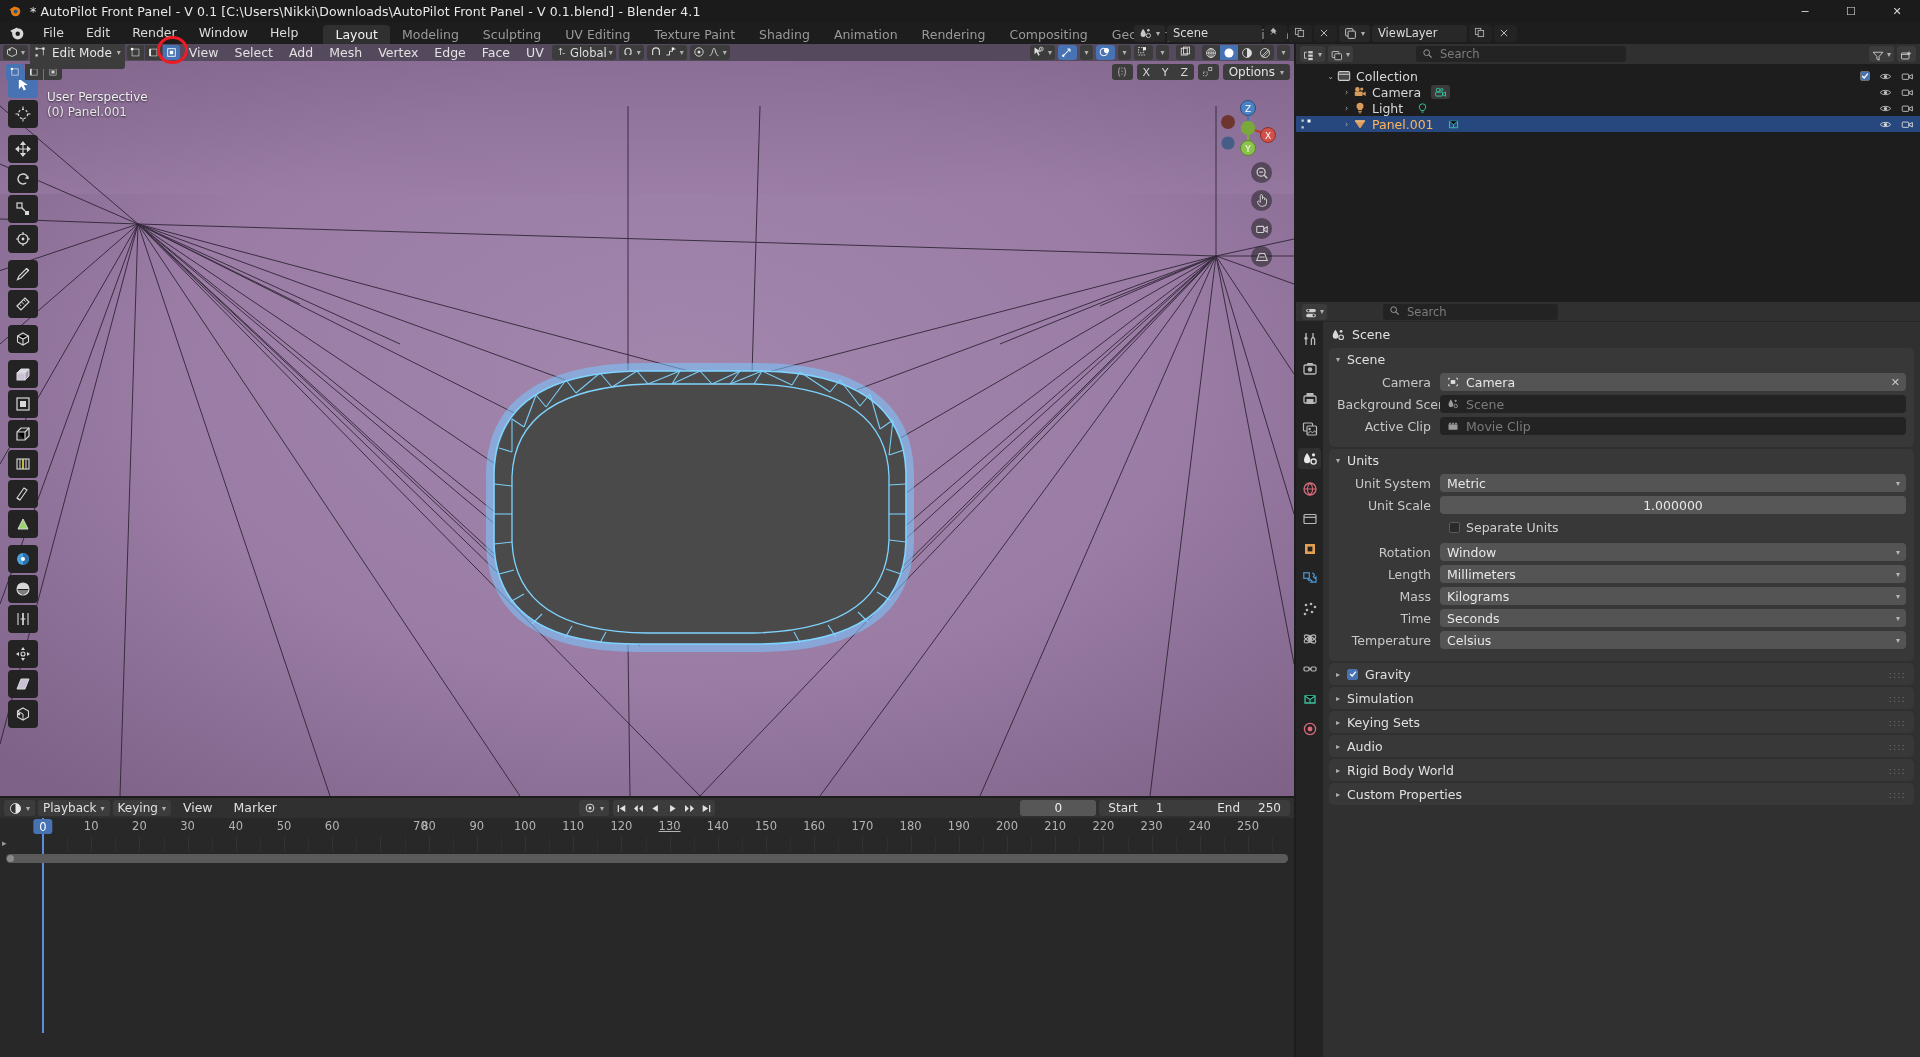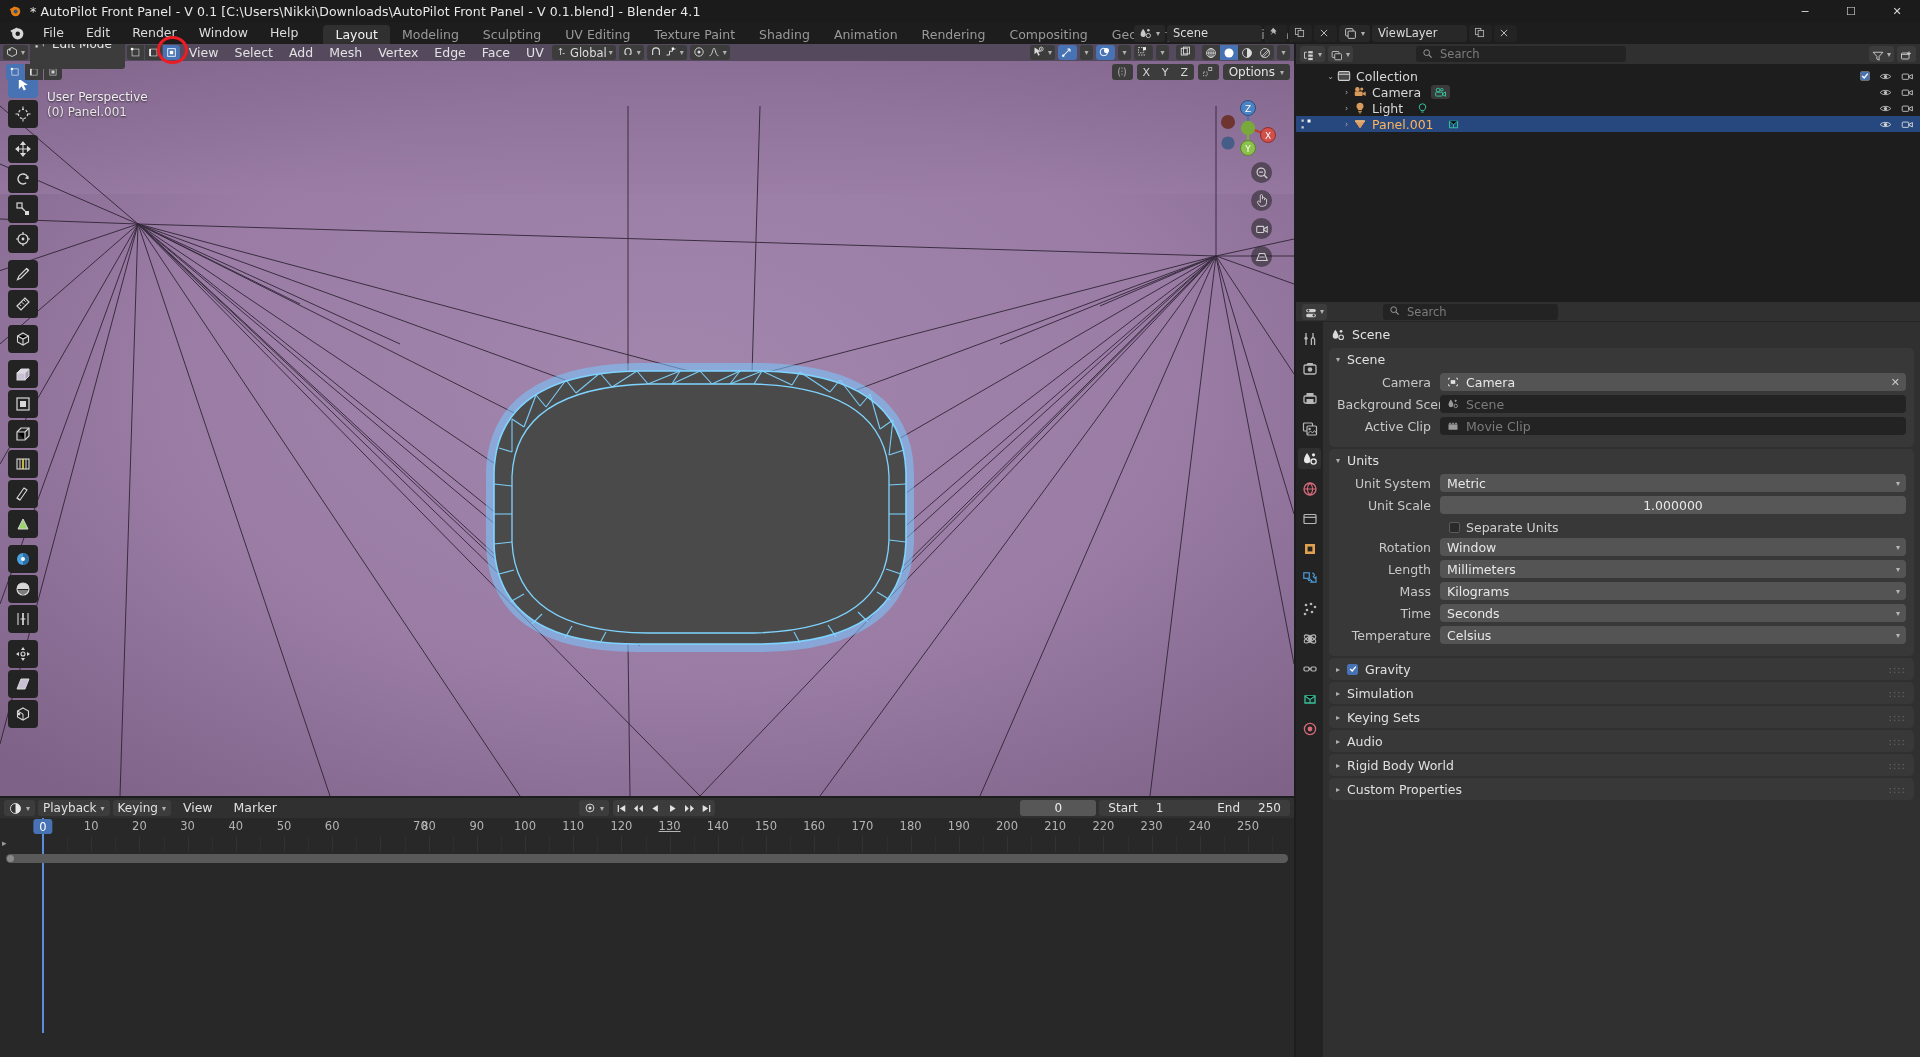--- a/index.html
+++ b/index.html
@@ -41,21 +41,21 @@
     display:flex;align-items:center;padding-left:3px;gap:2px;z-index:30;}
   .vh-btn{height:15px;border-radius:3px;background:#3c3c3c;display:flex;align-items:center;
     padding:0 3px;gap:2px;font-size:11.5px;color:#dedede;}
   .vh-btn.flat{background:transparent;}
   .vh-menu{font-size:12.5px;color:#e2e2e2;padding:0 7px;height:17px;line-height:17px;}
   .seg{display:flex;gap:1px;}
   .seg .s{width:17px;height:15px;background:#3c3c3c;display:flex;align-items:center;justify-content:center;}
   .seg .s:first-child{border-radius:3px 0 0 3px;}
   .seg .s:last-child{border-radius:0 3px 3px 0;}
   .seg .s.on{background:#4772b3;}
-  .mode-box{height:32px;background:#3c3c3c;border-radius:3px;display:flex;
+  .mode-box{height:32px;background:#3c3c3c;border-radius:3px;display:flex;align-items:center;
     padding:0 4px;gap:5px;font-size:12px;color:#e6e6e6;}
   .chev{font-size:8px;color:#b0b0b0;}
   #vpheader-right{position:absolute;right:4px;top:1px;height:15px;display:flex;align-items:center;gap:3px;}
   .shading-seg{display:flex;}
   .shading-seg .sb{width:18px;height:15px;background:#3c3c3c;display:flex;align-items:center;justify-content:center;}
   .shading-seg .sb:first-child{border-radius:3px 0 0 3px;}
   .shading-seg .sb:last-child{border-radius:0 3px 3px 0;}
   .shading-seg .sb.on{background:#4772b3;}
 
   
@@ -1229,21 +1229,21 @@
         <div class="row">
           <span class="lbl">Unit Scale</span>
           <span class="fld num">
             <span>1.000000</span>
           </span>
         </div>
         <div class="cbrow">
           <span class="cb"></span>
           <span>Separate Units</span>
         </div>
-        <div class="row" style="">
+        <div class="row" style="margin-top:5px;">
           <span class="lbl">Rotation</span>
           <span class="fld">
             <span>Window</span>
             <span class="dd">▾</span>
           </span>
         </div>
         <div class="row">
           <span class="lbl">Length</span>
           <span class="fld">
             <span>Millimeters</span>

